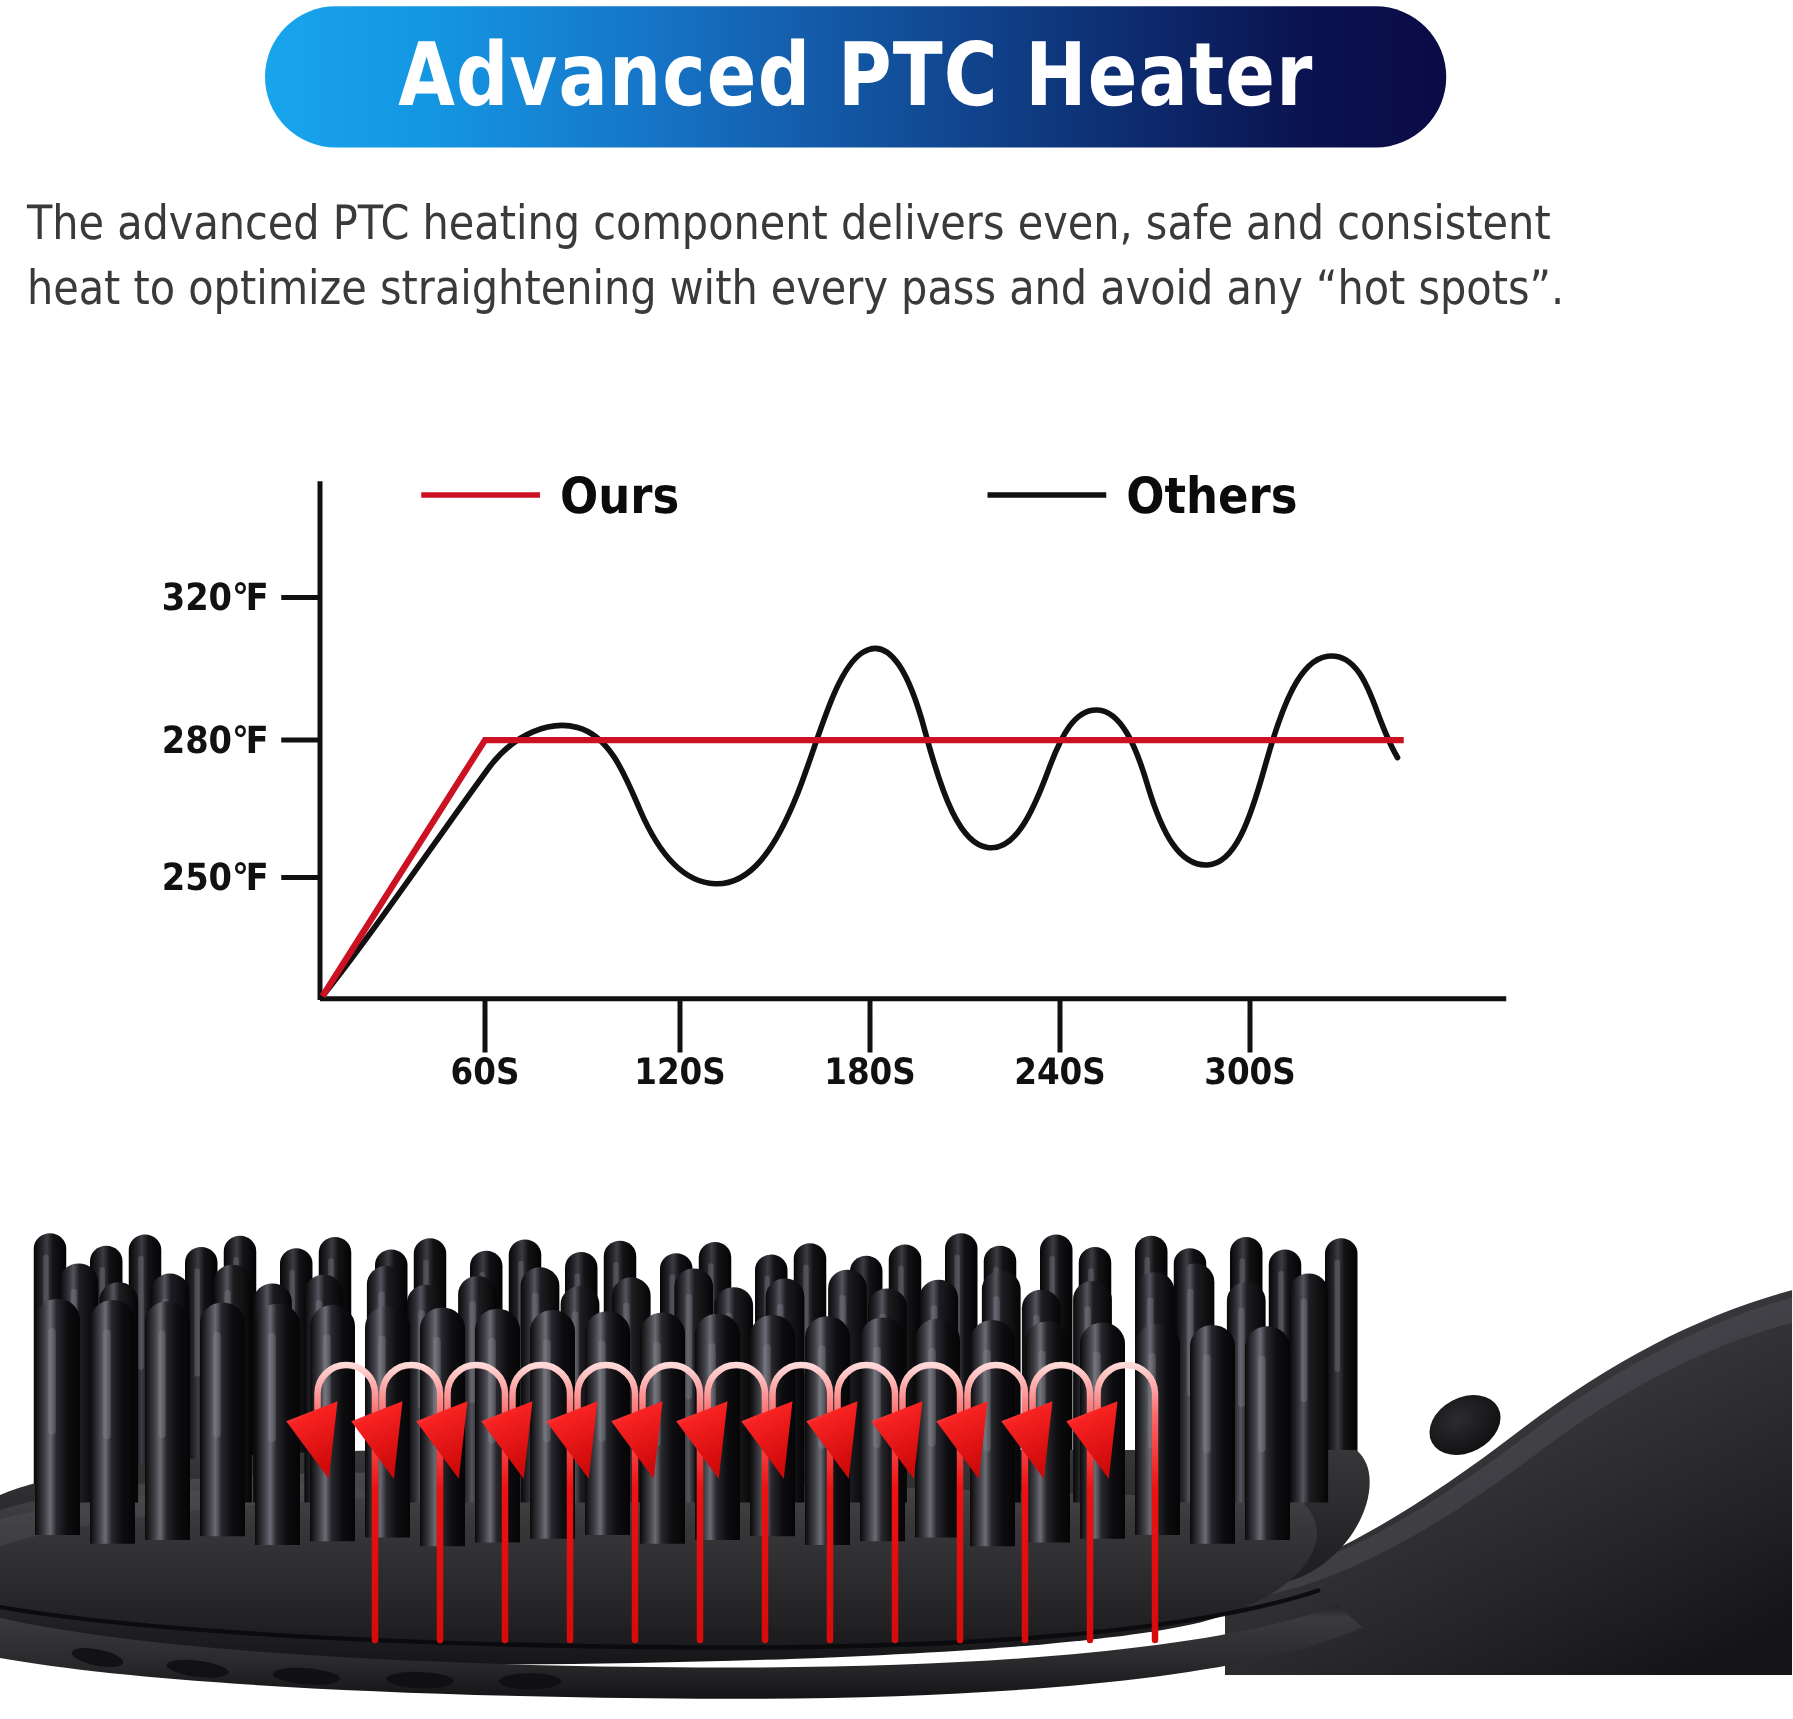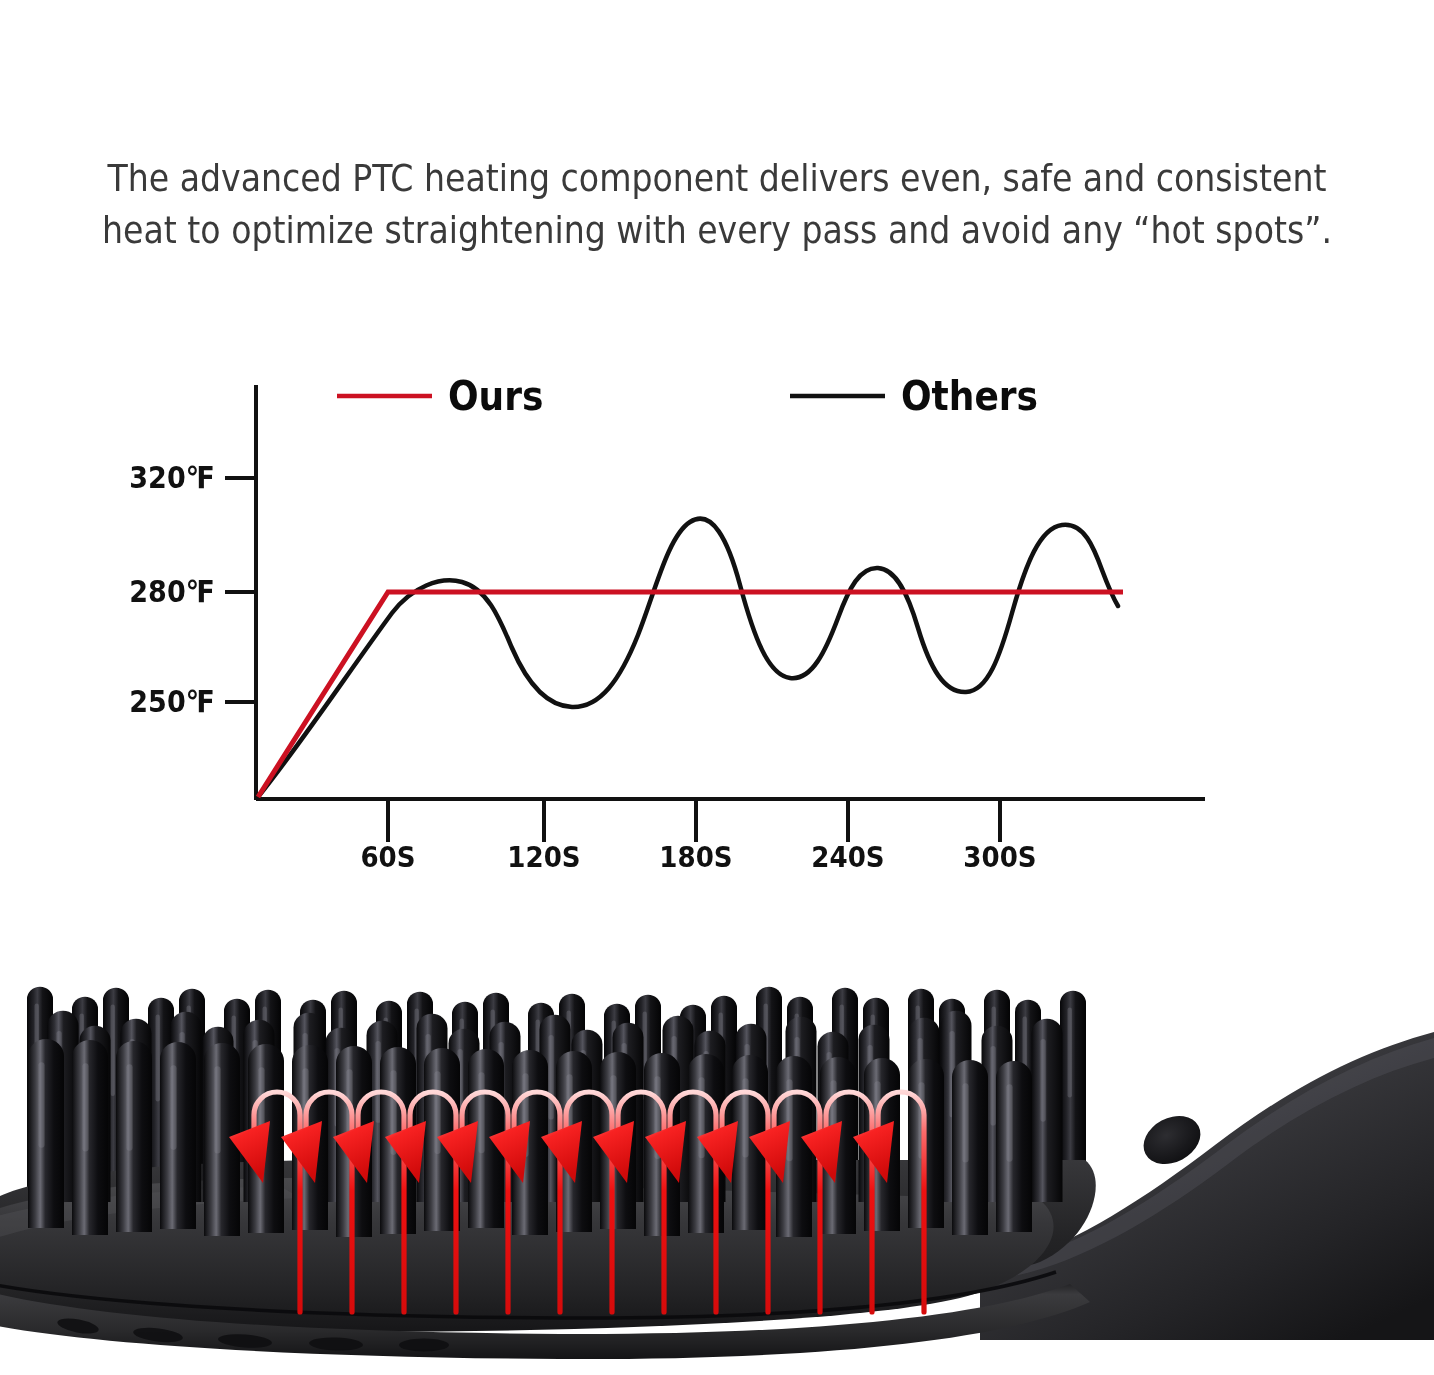--- a/index.html
+++ b/index.html
@@ -22,21 +22,21 @@
   }
   .hdr-title{
     color:#ffffff;
     font-family:"Liberation Sans Narrow","DejaVu Sans Condensed","Liberation Sans",sans-serif;
     font-weight:bold;font-size:70px;letter-spacing:1px;
     transform:scaleX(.93);white-space:nowrap;line-height:1;
     margin-top:-3px;
   }
 
   
-  .sub-wrap{position:absolute;left:0;top:152px;width:1434px;text-align:center;}
+  .sub-wrap{position:absolute;left:0;top:152px;width:1434px;}
   .sub-line{
     color:#3a3a3a;
     font-family:"Liberation Sans Narrow","DejaVu Sans Condensed","Liberation Sans",sans-serif;
     font-size:38px;line-height:52px;font-weight:normal;
     transform:scaleX(.97);white-space:nowrap;
   }
 
   
   .chart-wrap{position:absolute;left:0;top:330px;width:1190px;height:560px;}
   .chart-svg{position:absolute;left:0;top:0;}
@@ -50,20 +50,25 @@
 
   
   .photo-wrap{position:absolute;left:0;top:940px;width:1434px;height:435px;overflow:hidden;background:#fff;}
   .photo-svg{position:absolute;left:0;top:0;}
 </style>
 </head>
 <body>
 
 <div id="page">
 
+  <div class="hdr-wrap">
+    <div class="hdr-pill">
+      <div class="hdr-title">Advanced PTC Heater</div>
+    </div>
+  </div>
 
   <div class="sub-wrap">
     <div class="sub-line">The advanced PTC heating component delivers even, safe and consistent</div>
     <div class="sub-line">heat to optimize straightening with every pass and avoid any “hot spots”.</div>
   </div>
 
   <div class="chart-wrap">
     <svg class="chart-svg" width="1434" height="560" viewBox="0 0 1434 560">
 
       <g>

